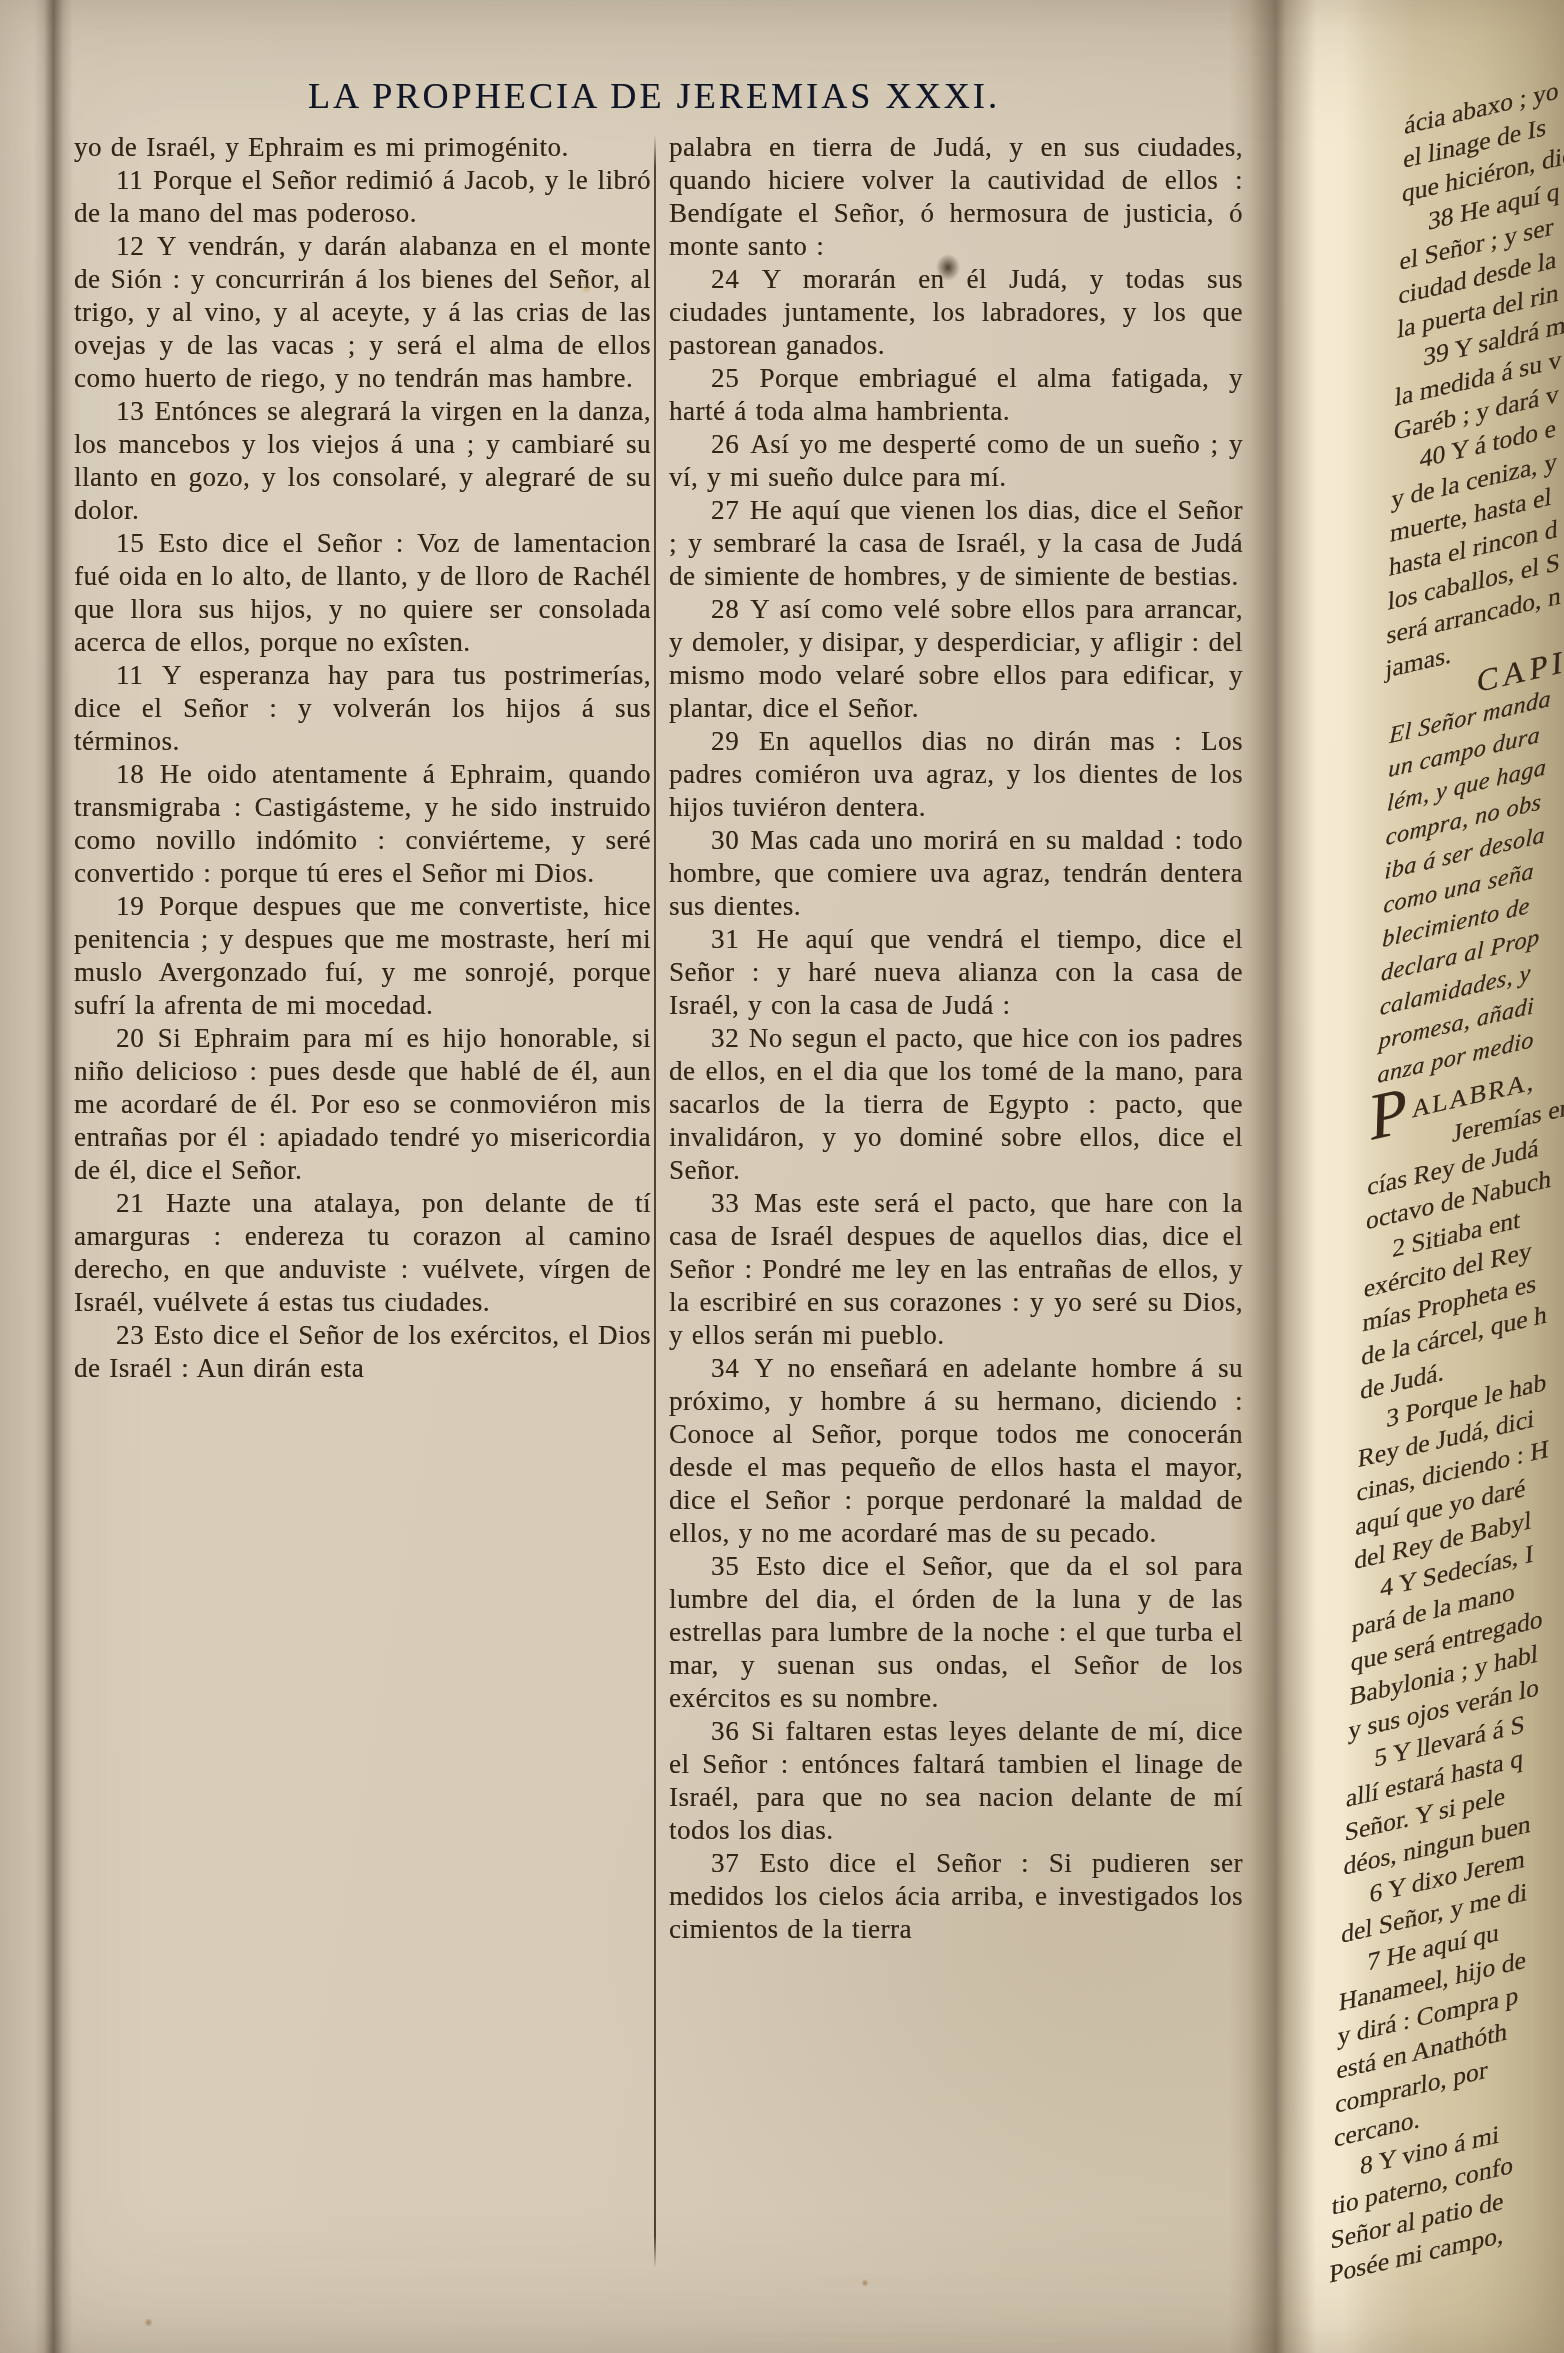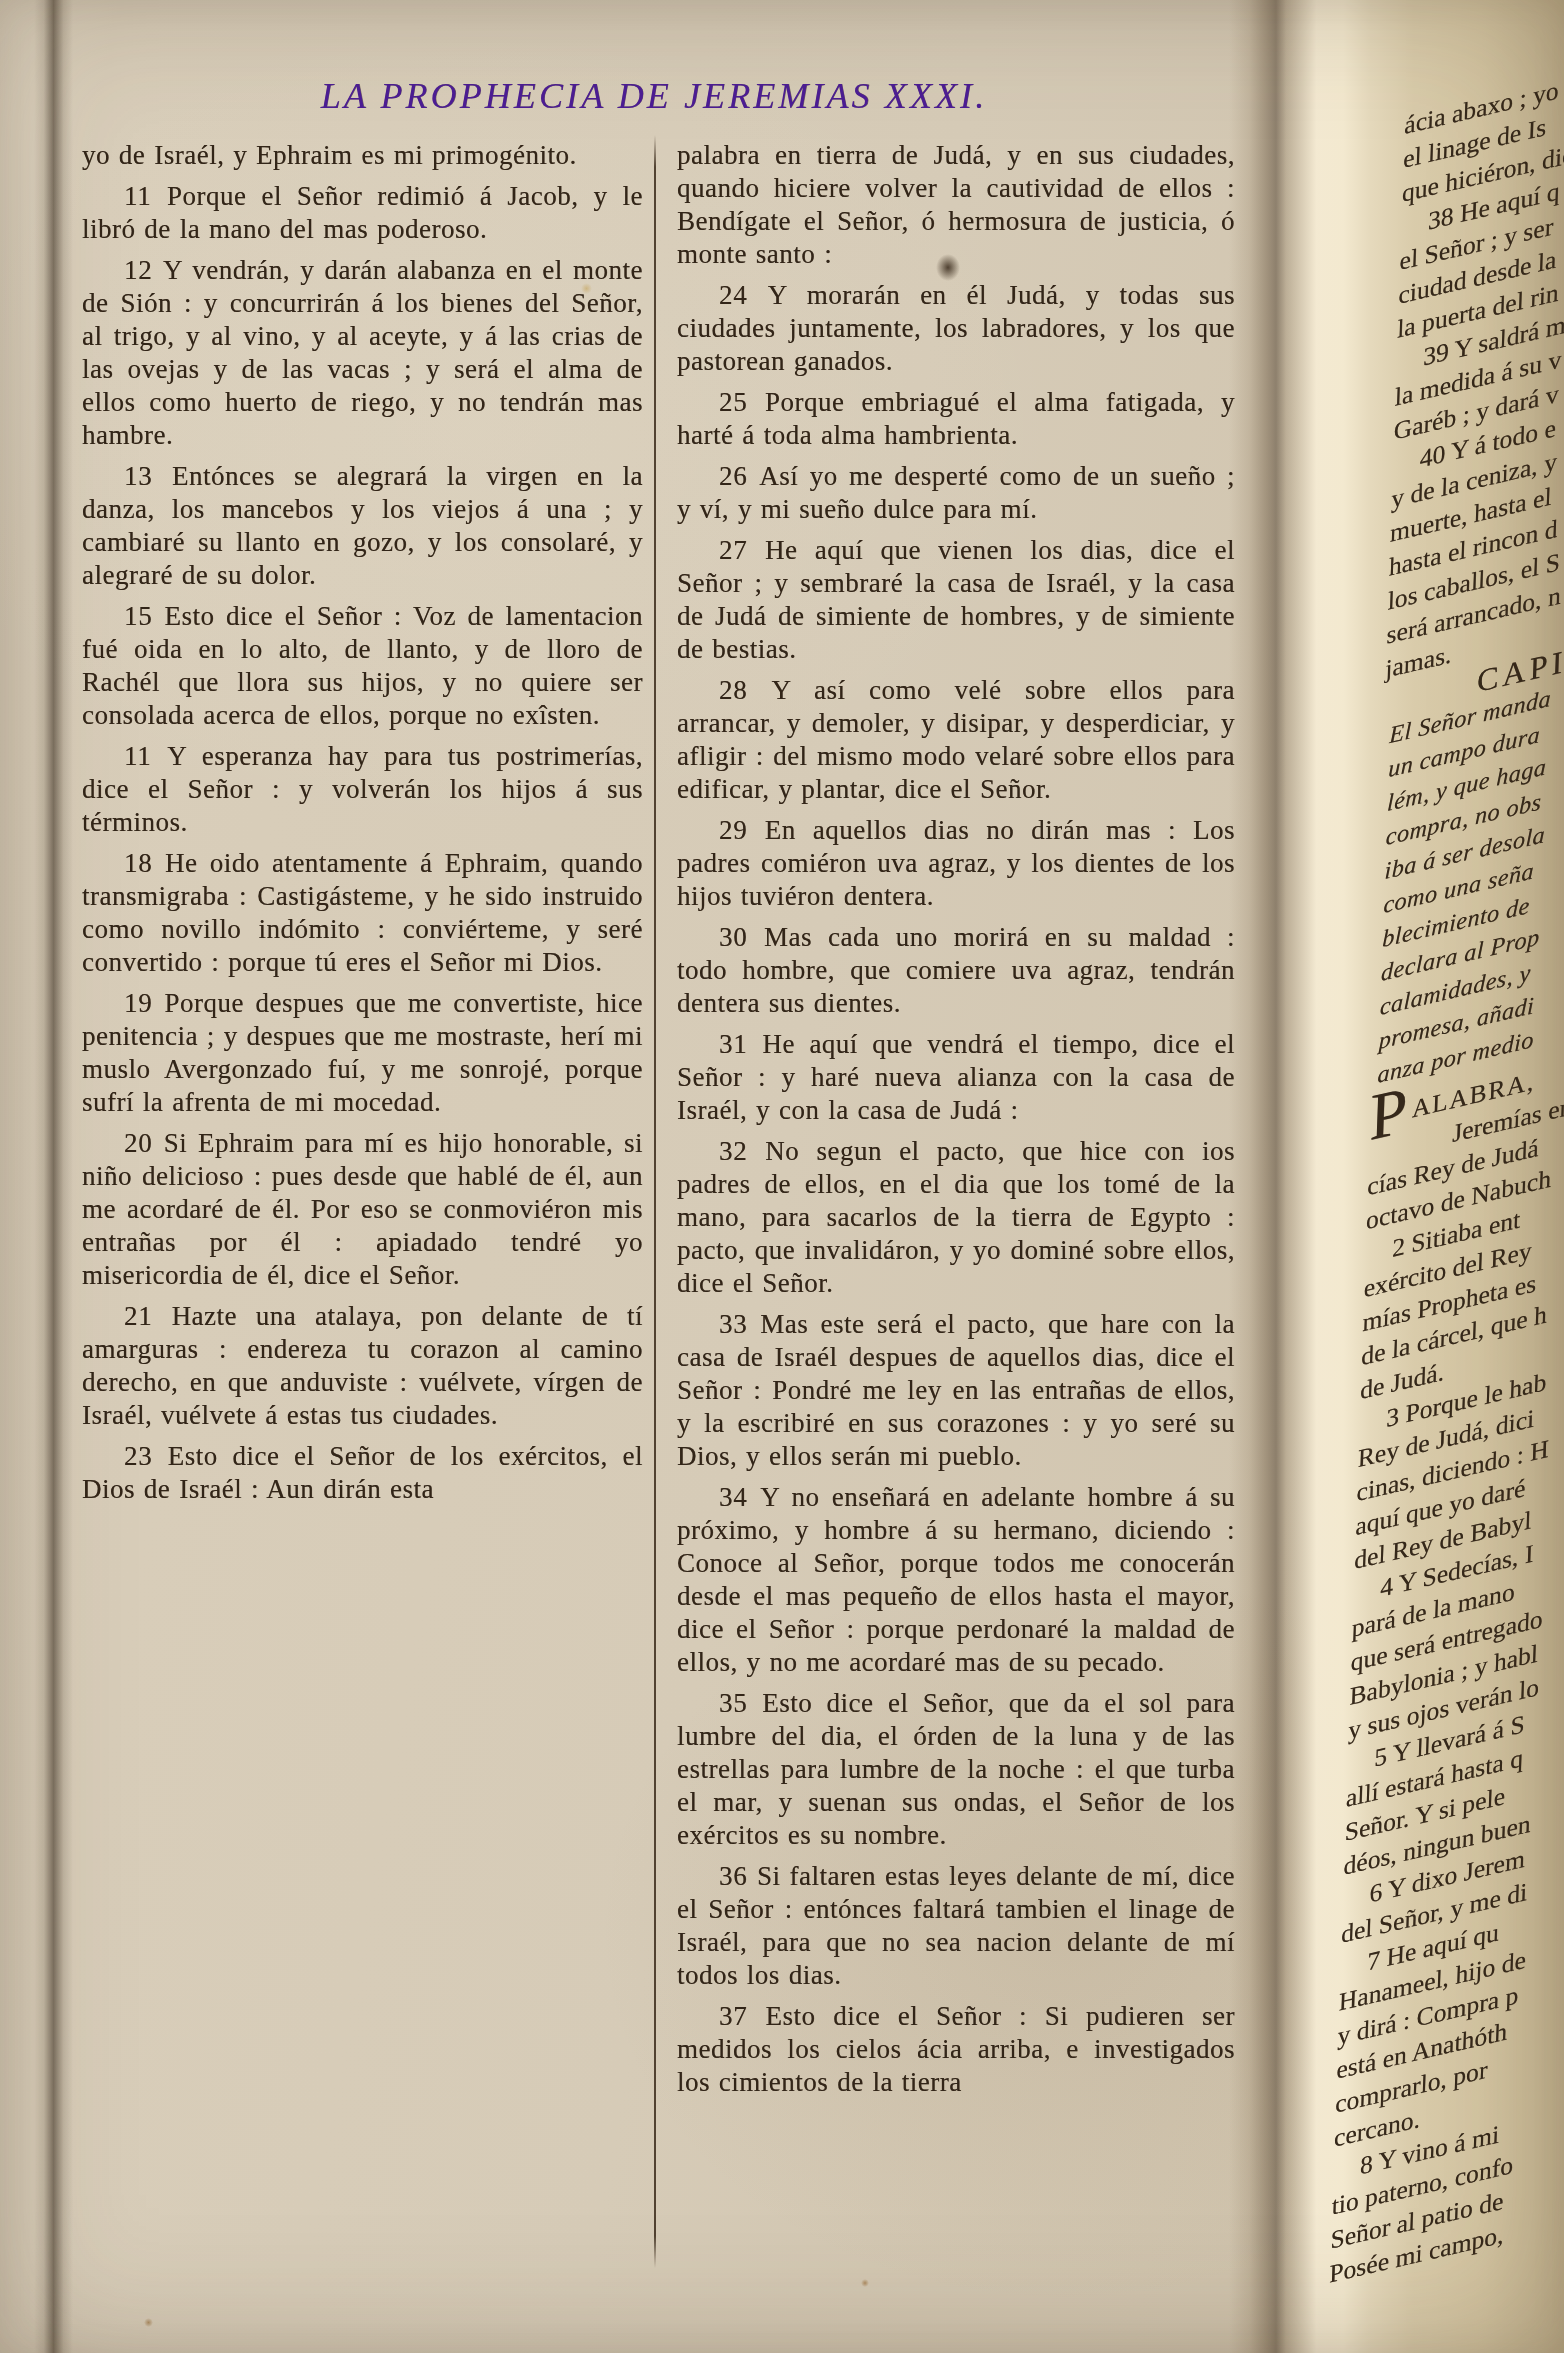--- a/index.html
+++ b/index.html
@@ -20,35 +20,35 @@
     background:linear-gradient(to right,
       rgba(238,230,213,0) 0%,
       rgba(50,36,21,0.12) 25%,
       rgba(42,30,17,0.52) 50%,
       rgba(50,36,21,0.14) 76%,
       rgba(214,203,183,0) 100%);
   }
   .title{
     position:absolute;left:63px;width:1182px;top:75px;z-index:2;
     text-align:center;font-size:36px;letter-spacing:3.1px;
-    color:#4c1d95;text-shadow:0.3px 0.3px 0.6px rgba(40,26,12,0.5);font-style:italic;
+    color:#0f172a;text-shadow:0.3px 0.3px 0.6px rgba(40,26,12,0.5);
   }
   .divider{
     position:absolute;left:654px;top:135px;width:2.3px;height:2133px;z-index:2;
     background:linear-gradient(to bottom,rgba(58,42,26,0) 0%,rgba(58,42,26,0.85) 1.5%,rgba(58,42,26,0.85) 98.5%,rgba(58,42,26,0) 100%);
   }
   .col{
     position:absolute;top:131px;z-index:2;
     font-size:27px;line-height:33px;text-align:justify;
     letter-spacing:0.5px;word-spacing:1.6px;
     color:#322518;text-shadow:0.2px 0.2px 0.5px rgba(43,28,14,0.5);
   }
   .col-left{left:74px;width:577px;}
   .col-right{left:669px;width:574px;}
-  .verse{margin:8px;text-indent:42px;}
+  .verse{margin:0;text-indent:42px;}
   .verse.cont{text-indent:0;}
   .vnum{letter-spacing:0.8px;}
   .gutter{
     position:absolute;left:1229px;top:0;width:336px;height:2354px;z-index:3;
     background:linear-gradient(to right,
       rgba(150,128,96,0) 0%,
       rgba(120,98,68,0.18) 6%,
       rgba(86,66,42,0.38) 11%,
       rgba(58,42,25,0.45) 14%,
       rgba(120,100,70,0.25) 17%,

